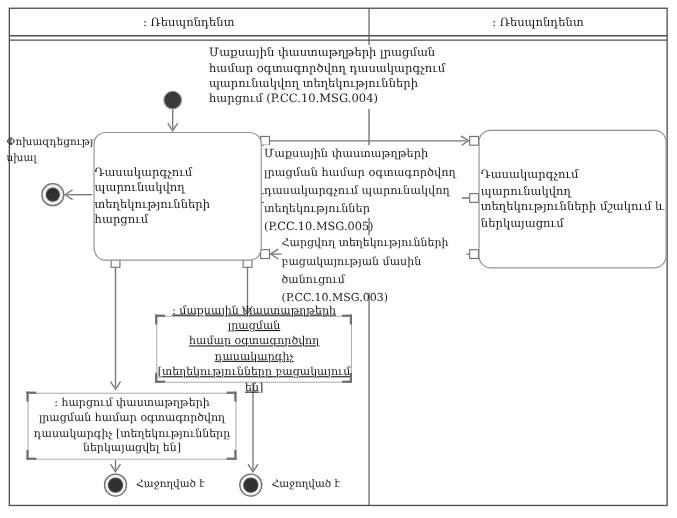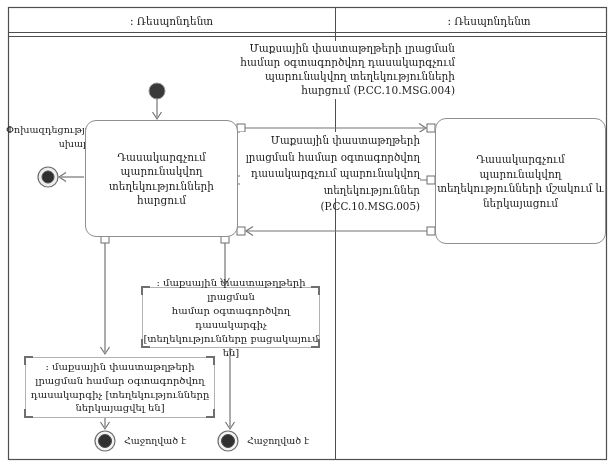--- a/index.html
+++ b/index.html
@@ -1,26 +1,26 @@
 <!DOCTYPE html>
 <html><head>
 <meta charset="utf-8">
 <style>
   html,body{margin:0;padding:0;background:#ffffff;}
   .canvas{
     position:relative;width:615px;height:471px;background:#ffffff;
     font-family:"DejaVu Serif","DejaVu Sans",serif;color:#1c1c1c;overflow:hidden;
   }
   .canvas svg{position:absolute;left:0;top:0;width:615px;height:471px;}
-  .txt{position:absolute;white-space:pre-line;text-align:right;line-height:14px;font-size:10.5px;}
+  .txt{position:absolute;white-space:pre-line;text-align:left;line-height:14px;font-size:10.5px;}
   .lane{position:absolute;top:9px;height:24px;line-height:24px;text-align:center;font-size:10.5px;}
   .note{background:#ffffff;z-index:3;}
   .activity{
     position:absolute;background:#ffffff;border:1.3px solid #8f8f8f;border-radius:11px;
-    display:flex;align-items:center;justify-content:center;text-align:center;
+    display:flex;align-items:center;justify-content:center;
     white-space:pre-line;font-size:10.5px;line-height:14.5px;z-index:2;
   }
   .objnode{
     position:absolute;background:#ffffff;border:1px solid #b2b2b2;
     display:flex;align-items:center;justify-content:center;text-align:center;
     white-space:pre-line;font-size:10px;line-height:14px;z-index:3;
   }
   .corner{position:absolute;width:7px;height:7px;}
   .c-tl{left:-1px;top:-1px;border-left:2px solid #6f6f6f;border-top:2px solid #6f6f6f;}
   .c-tr{right:-1px;top:-1px;border-right:2px solid #6f6f6f;border-top:2px solid #6f6f6f;}
@@ -106,41 +106,44 @@
   <div class="lane" style="left:353px;width:272px;">: Ռեսպոնդենտ</div>
 
   <div class="txt note" style="left:190px;top:41px;width:265px;height:58px;">Մաքսային փաստաթղթերի լրացման
 համար օգտագործվող դասակարգչում
 պարունակվող տեղեկությունների
 հարցում (P.CC.10.MSG.004)</div>
   <div class="txt note" style="left:240px;top:132px;width:180px;height:66px;line-height:16.5px;font-size:10.3px;">Մաքսային փաստաթղթերի
 լրացման համար օգտագործվող
 դասակարգչում պարունակվող
 տեղեկություններ (P.CC.10.MSG.005)</div>
+  <div class="txt note" style="left:256px;top:214px;width:168px;height:52px;line-height:16.5px;font-size:10px;">Հարցվող տեղեկությունների
+բացակայության մասին ծանուցում
+(P.CC.10.MSG.003)</div>
 
   <div class="txt small" style="left:6px;top:123px;width:80px;">Փոխազդեցության
 սխալ</div>
 
   <div class="activity" style="left:85px;top:120px;width:151px;height:115px;">Դասակարգչում
 պարունակվող
 տեղեկությունների հարցում</div>
   <div class="activity" style="left:435px;top:118px;width:169px;height:124px;">Դասակարգչում
 պարունակվող
 տեղեկությունների մշակում և
 ներկայացում</div>
 
-  <div class="objnode" style="left:142px;top:287px;width:176px;height:59px;">: մաքսային փաստաթղթերի լրացման
+  <div class="objnode" style="left:142px;top:287px;width:176px;height:59px;text-decoration:underline;">: մաքսային փաստաթղթերի լրացման
 համար օգտագործվող դասակարգիչ
 [տեղեկությունները բացակայում են]</div>
   <span class="corner c-tl" style="left:141px;top:286px;position:absolute;z-index:4;"></span>
   <span class="corner c-tr" style="left:311px;top:286px;position:absolute;z-index:4;border-left:none;border-top:2px solid #6f6f6f;border-right:2px solid #6f6f6f;"></span>
   <span class="corner c-bl" style="left:141px;top:339px;position:absolute;z-index:4;border-top:none;border-left:2px solid #6f6f6f;border-bottom:2px solid #6f6f6f;"></span>
   <span class="corner c-br" style="left:311px;top:339px;position:absolute;z-index:4;border-left:none;border-right:2px solid #6f6f6f;border-bottom:2px solid #6f6f6f;"></span>
 
-  <div class="objnode" style="left:25px;top:357px;width:188px;height:59px;line-height:13.8px;">: մաքսային փաստաթղթերի
+  <div class="objnode" style="left:25px;top:357px;width:188px;height:59px;line-height:13.8px;">: հարցում փաստաթղթերի
 լրացման համար օգտագործվող
 դասակարգիչ [տեղեկությունները
 ներկայացվել են]</div>
   <span class="corner c-tl" style="left:24px;top:356px;position:absolute;z-index:4;"></span>
   <span class="corner c-tr" style="left:206px;top:356px;position:absolute;z-index:4;border-left:none;border-top:2px solid #6f6f6f;border-right:2px solid #6f6f6f;"></span>
   <span class="corner c-bl" style="left:24px;top:409px;position:absolute;z-index:4;border-top:none;border-left:2px solid #6f6f6f;border-bottom:2px solid #6f6f6f;"></span>
   <span class="corner c-br" style="left:206px;top:409px;position:absolute;z-index:4;border-left:none;border-right:2px solid #6f6f6f;border-bottom:2px solid #6f6f6f;"></span>
 
   <div class="endlabel" style="left:120px;top:434px;width:70px;">Հաջողված է</div>
   <div class="endlabel" style="left:243px;top:434px;width:70px;">Հաջողված է</div>

